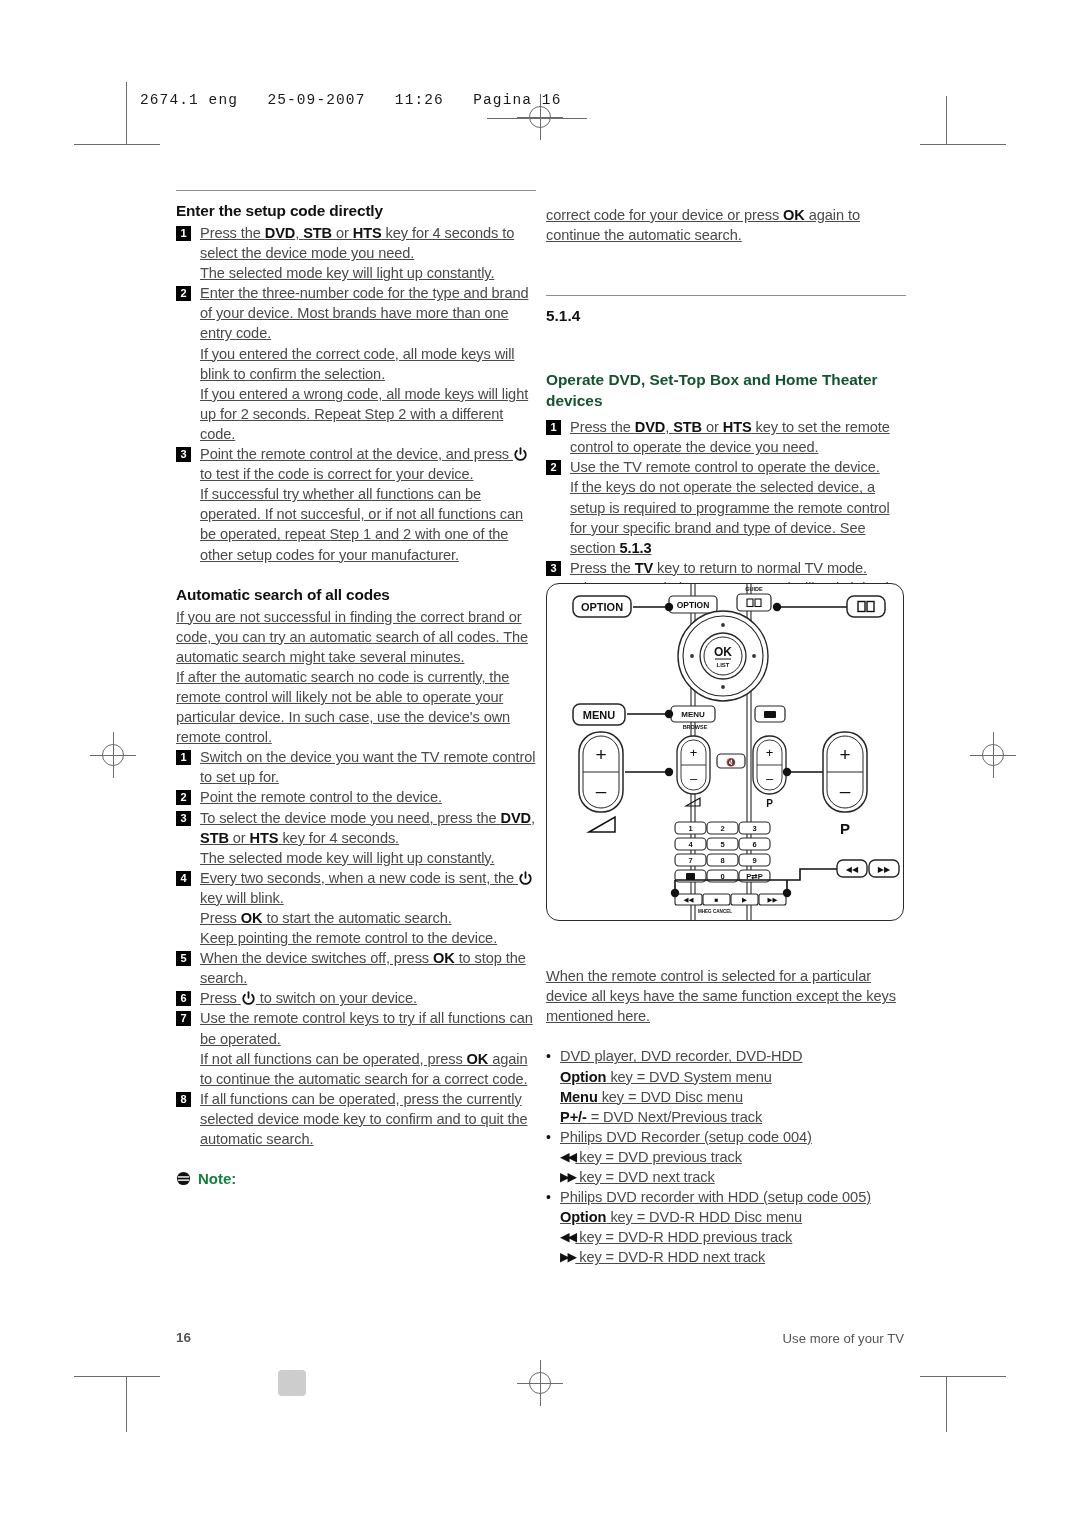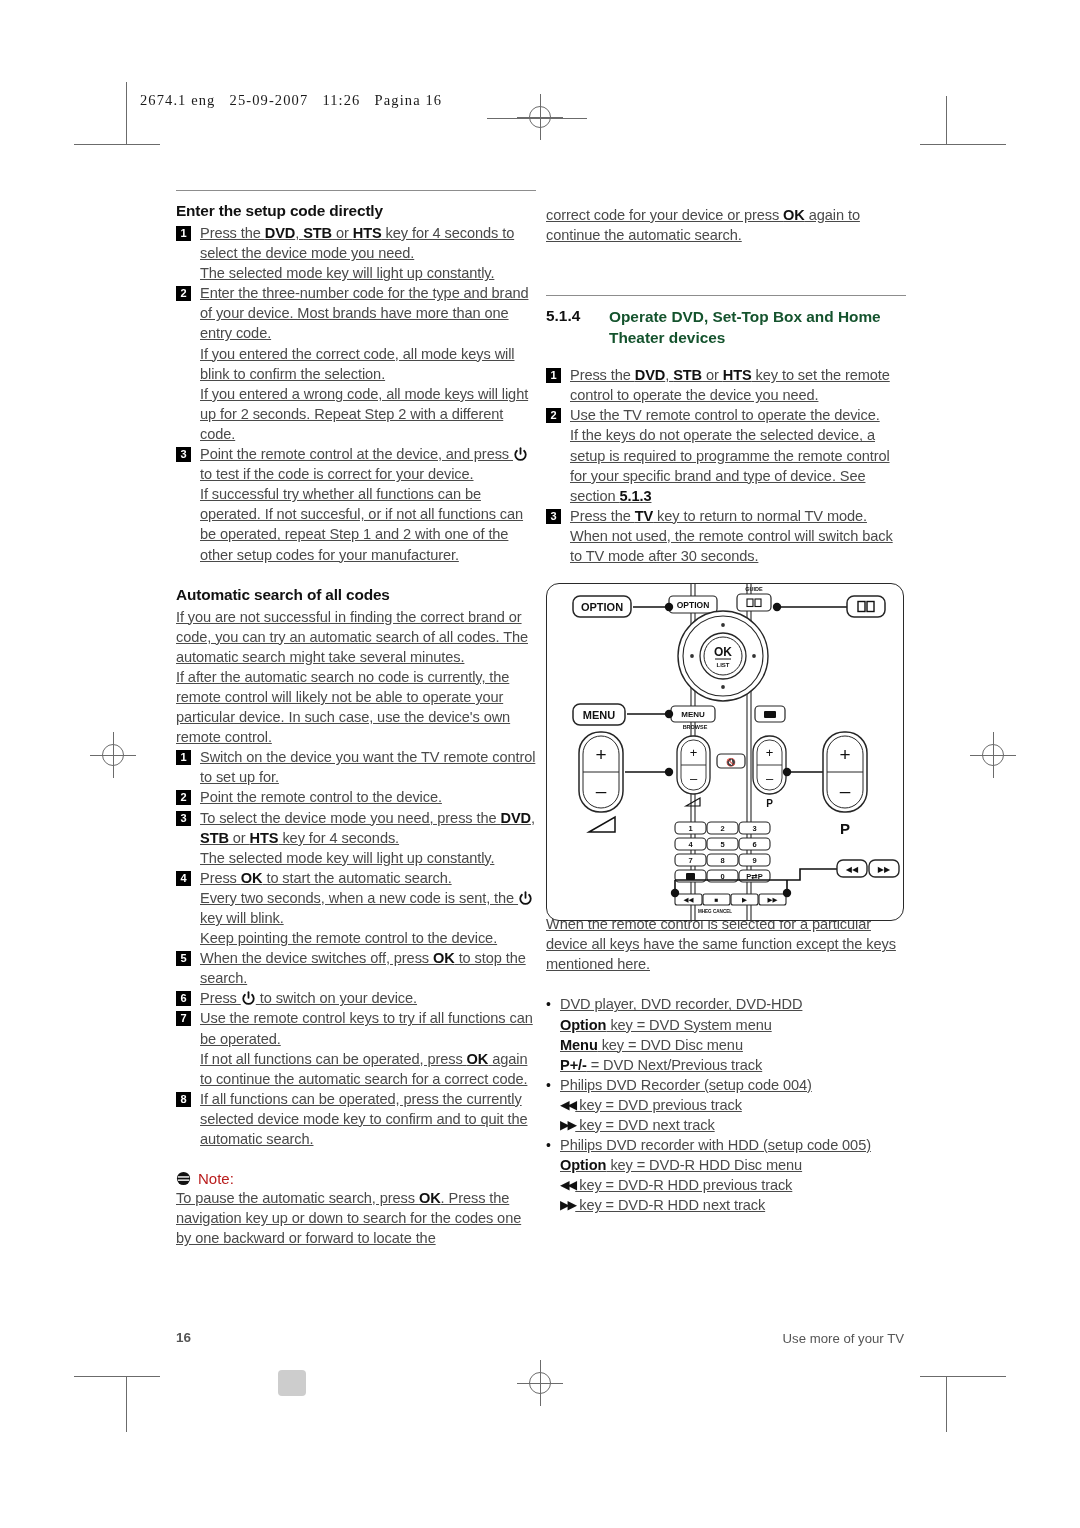--- a/index.html
+++ b/index.html
@@ -15,21 +15,21 @@
 
   
   .reg { position:absolute; width:46px; height:46px; }
   .reg .v { position:absolute; left:50%; top:0; width:1px; height:100%; background:#6b6b6b; }
   .reg .h { position:absolute; top:50%; left:0; height:1px; width:100%; background:#6b6b6b; }
   .reg .c { position:absolute; left:50%; top:50%; width:22px; height:22px; margin:-11px 0 0 -11px;
             border:1px solid #6b6b6b; border-radius:50%; background:transparent; }
   .trim { position:absolute; background:#6b6b6b; }
   .page-header {
     position:absolute; left:140px; top:92px;
-    font-family:Liberation Serif, serif;
+    font-family:Liberation Mono, monospace;
     font-size:14.5px; letter-spacing:1.1px; color:#1a1a1a; white-space:pre;
   }
   .header-line { position:absolute; left:487px; top:118px; width:100px; height:1px; background:#6b6b6b; }
 
   .col { position:absolute; width:360px; }
   .col-left  { left:176px; top:190px; }
   .col-right { left:546px; top:205px; }
 
   .rule { height:1px; background:#8d8d8d; margin-bottom:11px; }
 
@@ -47,34 +47,34 @@
   
   .step { display:flex; align-items:flex-start; margin:0; }
   .step-num {
     flex:0 0 auto; width:15px; height:15px; background:#000; color:#fff;
     font-size:11px; font-weight:bold; line-height:15px; text-align:center;
     margin-top:3px; margin-right:9px; font-family:"Liberation Sans", sans-serif;
   }
   .step-body { flex:1 1 auto; }
 
   
-  .sec-head { display:flex; margin:0 0 17px 0; }
+  .sec-head { display:flex; margin:0 0 6px 0;flex-direction:column; }
   .sec-no { flex:0 0 63px; font-size:15.4px; font-weight:bold; color:#111; }
   .sec-title { flex:1; font-size:15.4px; font-weight:bold; color:#14532d; line-height:20.5px; }
 
   
   .bul { display:flex; margin:0; }
   .bul-dot { flex:0 0 14px; font-size:14px; color:#111; line-height:20.1px; }
   .bul-body { flex:1; }
   .sub-line { margin-left:14px; }
 
   
   .note-head { display:flex; align-items:center; gap:7px; margin:0 0 1px 0; }
   .note-ico { width:15px; height:15px; }
-  .note-word { font-size:15px; font-weight:normal; color:#b91c1c; }
+  .note-word { font-size:15px; font-weight:bold; color:#15803d; }
 
   
   .pwr { display:inline-block; vertical-align:-3px; width:15px; height:15px; }
   .arrL, .arrR { display:inline-block; font-size:12.5px; color:#111; letter-spacing:-2px; vertical-align:1px; }
 
   
   .remote-box {
     position:absolute; left:546px; top:583px; width:358px; height:338px;
     border:1.4px solid #2a2a2a; border-radius:13px; background:#fff;
   }
@@ -177,27 +177,27 @@
     <div class="step">
       <div class="step-num">3</div>
       <div class="step-body">
         <p class="body">To select the device mode you need, press the <b>DVD</b>, <b>STB</b> or <b>HTS</b> key for 4 seconds.</p>
         <p class="body">The selected mode key will light up constantly.</p>
       </div>
     </div>
     <div class="step">
       <div class="step-num">4</div>
       <div class="step-body">
-        <p class="body">Press <b>OK</b> to start the automatic search.</p>
         <p class="body">Every two seconds, when a new code is sent, the <span class="pwr"><svg viewBox="0 0 16 16" width="15" height="15">
                 <g fill="none" stroke="#111" stroke-width="1.9" stroke-linecap="round">
                   <path d="M4.2 4.0 A5.6 5.6 0 1 0 11.8 4.0"></path>
                   <line x1="8" y1="1.3" x2="8" y2="7.2"></line>
                 </g>
               </svg></span> key will blink.</p>
+        <p class="body">Press <b>OK</b> to start the automatic search.</p>
         <p class="body">Keep pointing the remote control to the device.</p>
       </div>
     </div>
     <div class="step">
       <div class="step-num">5</div>
       <div class="step-body">
         <p class="body">When the device switches off, press <b>OK</b> to stop the search.</p>
       </div>
     </div>
     <div class="step">
@@ -230,21 +230,20 @@
     <div class="note-head">
       <span class="note-ico">
         <svg viewBox="0 0 16 16" width="15" height="15" aria-hidden="true">
           <circle cx="8" cy="8" r="7" fill="#111"></circle>
           <rect x="2" y="5.6" width="12" height="1.5" fill="#fff"></rect>
           <rect x="2" y="9" width="12" height="1.5" fill="#fff"></rect>
         </svg>
       </span>
       <span class="note-word"><span>Note</span><span>:</span></span>
     </div>
-    <p class="body">To pause the automatic search, press <b>OK</b>. Press the navigation key up or down to search for the codes one by one backward or forward to locate the</p>
   </div>
 </div>
 
 <div class="col col-right">
 
   <p class="body">correct code for your device or press <b>OK</b> again to continue the automatic search.</p>
 
   <div class="rule" style="margin-top:50px;"></div>
 
   <div class="sec-head">

